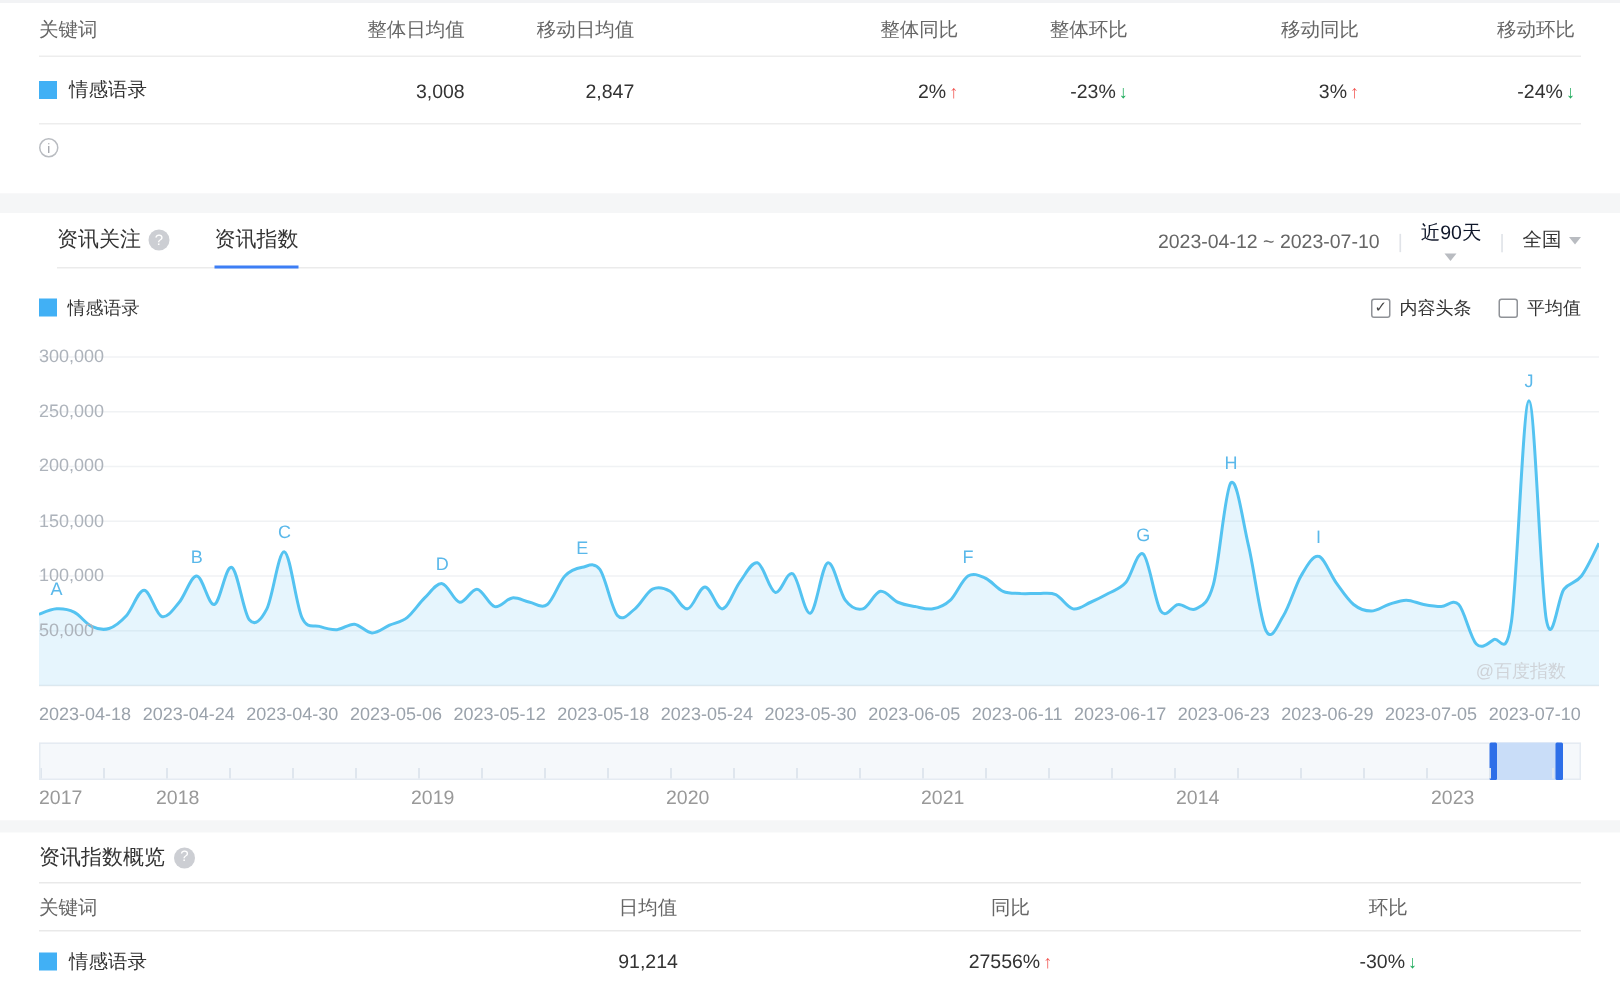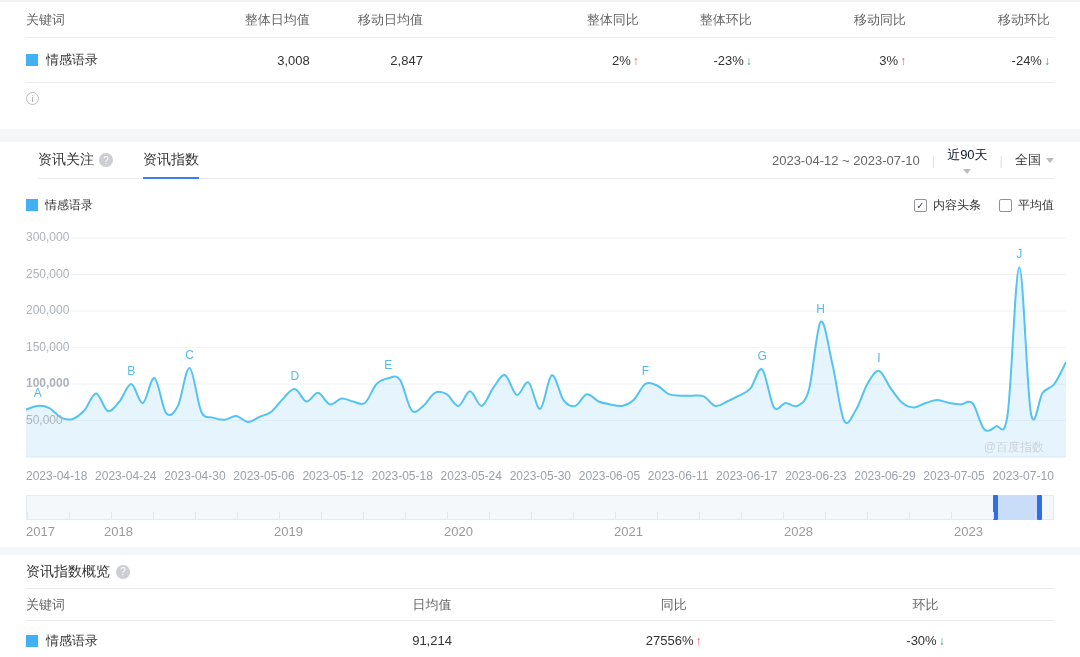--- a/index.html
+++ b/index.html
@@ -179,21 +179,21 @@
         <text x="268.76404494382024" y="156.11" text-anchor="middle" fill="#5ab8ea" font-size="12">D</text>
         <text x="362.247191011236" y="145.16" text-anchor="middle" fill="#5ab8ea" font-size="12">E</text>
         <text x="619.3258426966293" y="151" text-anchor="middle" fill="#5ab8ea" font-size="12">F</text>
         <text x="736.1797752808989" y="136.4" text-anchor="middle" fill="#5ab8ea" font-size="12">G</text>
         <text x="794.6067415730337" y="88.94999999999999" text-anchor="middle" fill="#5ab8ea" font-size="12">H</text>
         <text x="853.0337078651686" y="137.86" text-anchor="middle" fill="#5ab8ea" font-size="12">I</text>
         <text x="993.2584269662922" y="34.19999999999999" text-anchor="middle" fill="#5ab8ea" font-size="12">J</text>
       </svg>
     <div id="y-labels">
         <span class="y-label" style="top: 189.5px;">50,000</span>
-        <span class="y-label" style="top: 153px; font-weight: bold;">100,000</span>
+        <span class="y-label" style="top: 153px;">100,000</span>
         <span class="y-label" style="top: 116.5px;">150,000</span>
         <span class="y-label" style="top: 80px;">200,000</span>
         <span class="y-label" style="top: 43.5px;">250,000</span>
         <span class="y-label" style="top: 7px;">300,000</span>
       </div>
     <div class="watermark">@百度指数</div>
   </div>
   <div class="x-labels" id="x-labels">
       <span>2023-04-18</span>
       <span>2023-04-24</span>
@@ -217,21 +217,21 @@
       <span class="slider-handle left"></span>
       <span class="slider-handle right"></span>
     </div>
   </div>
   <div class="years" id="years">
       <span style="left: 0px;">2017</span>
       <span style="left: 78px;">2018</span>
       <span style="left: 248px;">2019</span>
       <span style="left: 418px;">2020</span>
       <span style="left: 588px;">2021</span>
-      <span style="left: 758px;">2028</span>
+      <span style="left: 758px;">2014</span>
       <span style="left: 928px;">2023</span>
     </div>
 </div>
 
 <div class="gap gap2"></div>
 
 <div class="card card3">
   <div class="ov-title">
     <span>资讯指数概览</span>
     <span class="help-icon">?</span>

